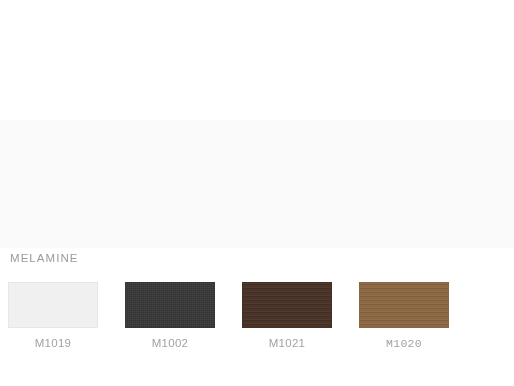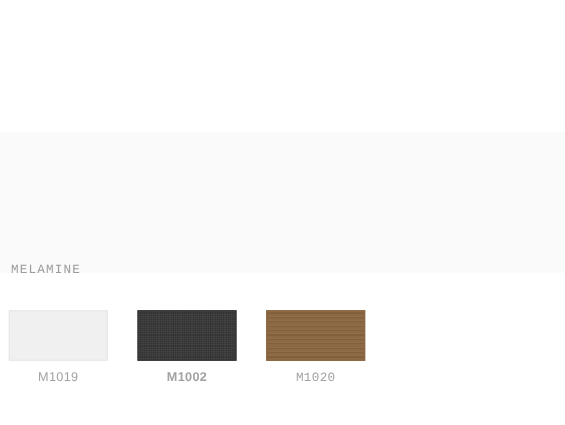--- a/index.html
+++ b/index.html
@@ -21,28 +21,27 @@
     top: 120px;
     width: 514px;
     height: 128px;
     background: #fafafa;
     box-sizing: border-box;
   }
 
   #panel-title {
     position: absolute;
     left: 10px;
-    top: 119px;
+    top: 131px;
     font-size: 11.5px;
     letter-spacing: 1.05px;
     color: #9b9b9b;
     font-weight: 400;
     white-space: nowrap;
     line-height: 14px;
-    font-family: Liberation Mono, monospace;
   }
 
   #swatch-row {
     position: absolute;
     left: 8px;
     top: 162px;
     width: 498px;
     height: 70px;
     display: flex;
     flex-direction: row;
@@ -123,23 +122,27 @@
 
   <div id="swatch-row">
 
     <div class="swatch-cell">
       <div class="swatch-chip grain-flat" style="background: rgb(240, 240, 240); border: 1px solid rgb(230, 230, 230);"></div>
       <div class="swatch-label" style="color: rgb(162, 162, 162);">M1019</div>
     </div>
 
     <div class="swatch-cell">
       <div class="swatch-chip grain-matte" style="background: rgb(55, 55, 55); border: 1px solid rgb(55, 55, 55);"></div>
-      <div class="swatch-label" style="color: rgb(162, 162, 162); font-weight: bold;">M1002</div>
+      <div class="swatch-label" style="color: rgb(162, 162, 162);">M1002</div>
     </div>
 
+    <div class="swatch-cell">
+      <div class="swatch-chip grain-wood" style="background: rgb(70, 48, 36); border: 1px solid rgb(70, 48, 36);"></div>
+      <div class="swatch-label" style="color: rgb(162, 162, 162);">M1021</div>
+    </div>
 
 
     <div class="swatch-cell">
       <div class="swatch-chip grain-wood" style="background: rgb(138, 101, 65); border: 1px solid rgb(138, 101, 65);"></div>
       <div class="swatch-label" style="color: rgb(162, 162, 162); font-family: Liberation Mono, monospace;">M1020</div>
     </div>
 
   </div>
 </div>
 

